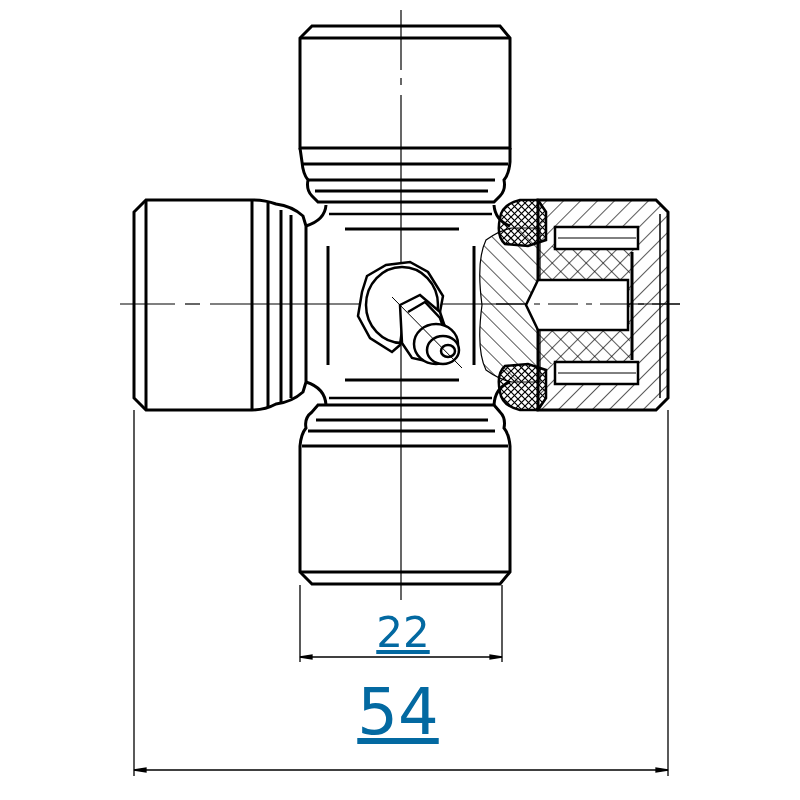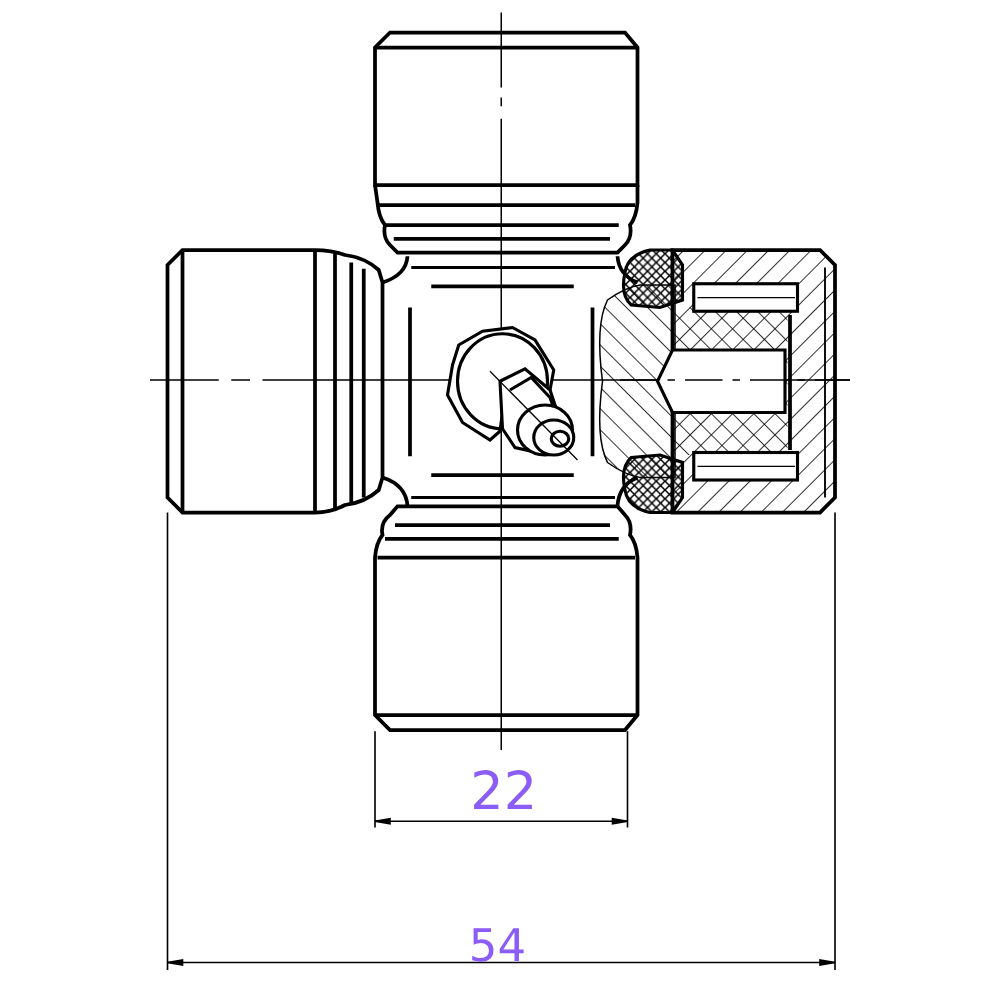--- a/index.html
+++ b/index.html
@@ -1,26 +1,27 @@
 <!DOCTYPE html>
 <html><head>
   <meta charset="utf-8">
   <style>
     html, body { margin: 0; padding: 0; background: #ffffff; }
     body { width: 800px; height: 800px; overflow: hidden; position: relative; }
     #drawing { position: absolute; left: 0; top: 0; width: 800px; height: 800px; }
     .dim-text {
       position: absolute;
       font-family: "DejaVu Sans", sans-serif;
-      color: #8b5cf6;
+      color: #0369a1;
       line-height: 1;
       transform: translateX(-50%);
+      text-decoration: underline;
     }
     #dim-22 { left: 403px; top: 612px; font-size: 42px; }
-    #dim-54 { left: 398px; top: 740px; font-size: 36px; }
+    #dim-54 { left: 398px; top: 680px; font-size: 64px; }
   </style>
 </head>
 <body>
 
 <svg id="drawing" viewBox="0 0 800 800" xmlns="http://www.w3.org/2000/svg">
   <defs>
     <pattern id="hatch" patternUnits="userSpaceOnUse" width="12" height="12" patternTransform="rotate(45)">
       <line x1="0" y1="0" x2="0" y2="12" stroke="#000" stroke-width="1.3"></line>
     </pattern>
     <pattern id="hatch2" patternUnits="userSpaceOnUse" width="12" height="12" patternTransform="rotate(-45)">

